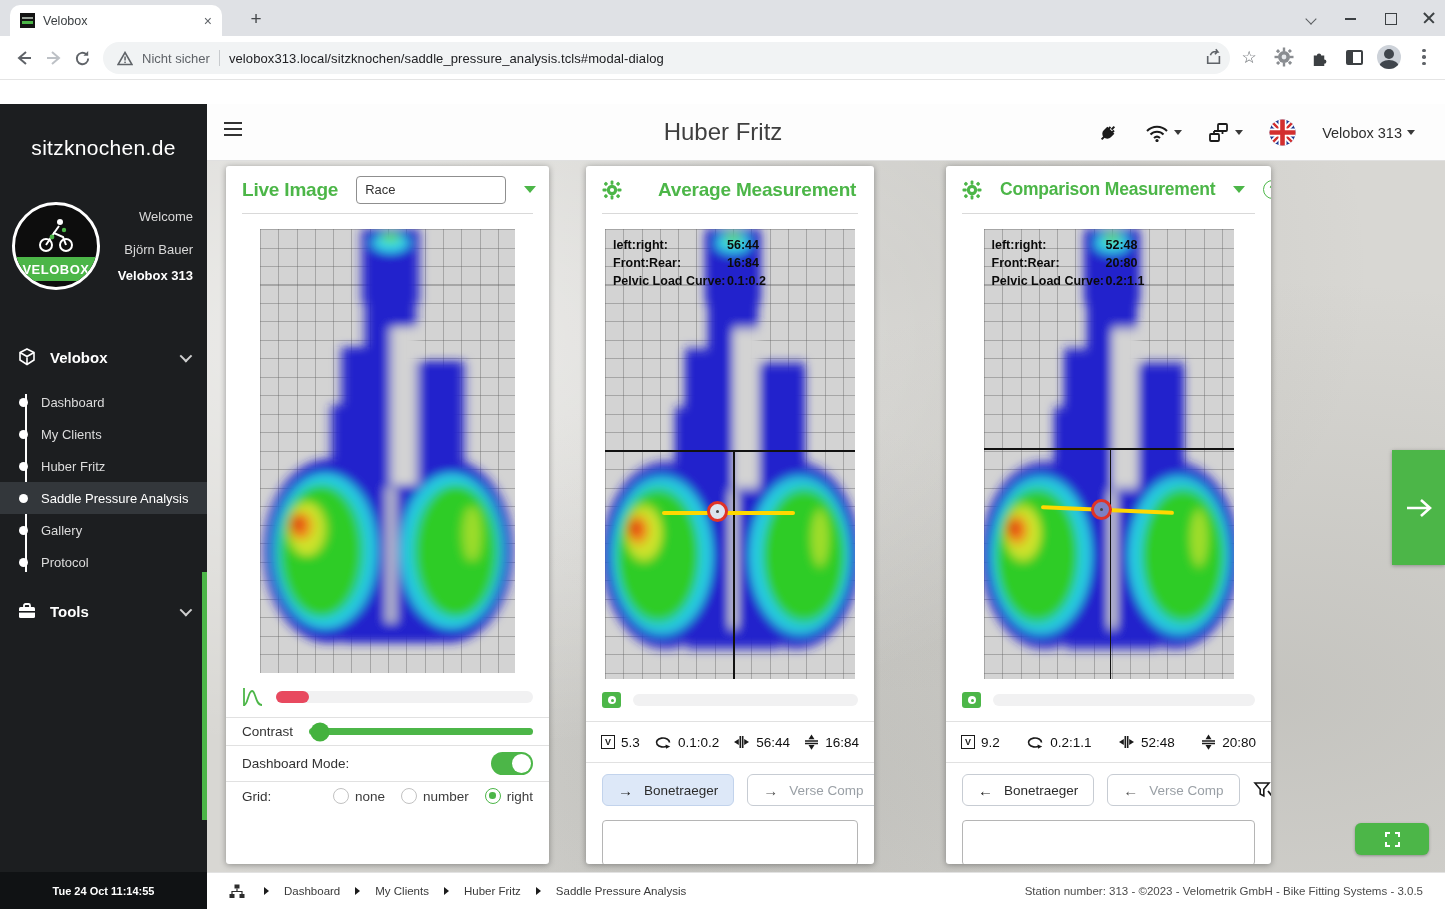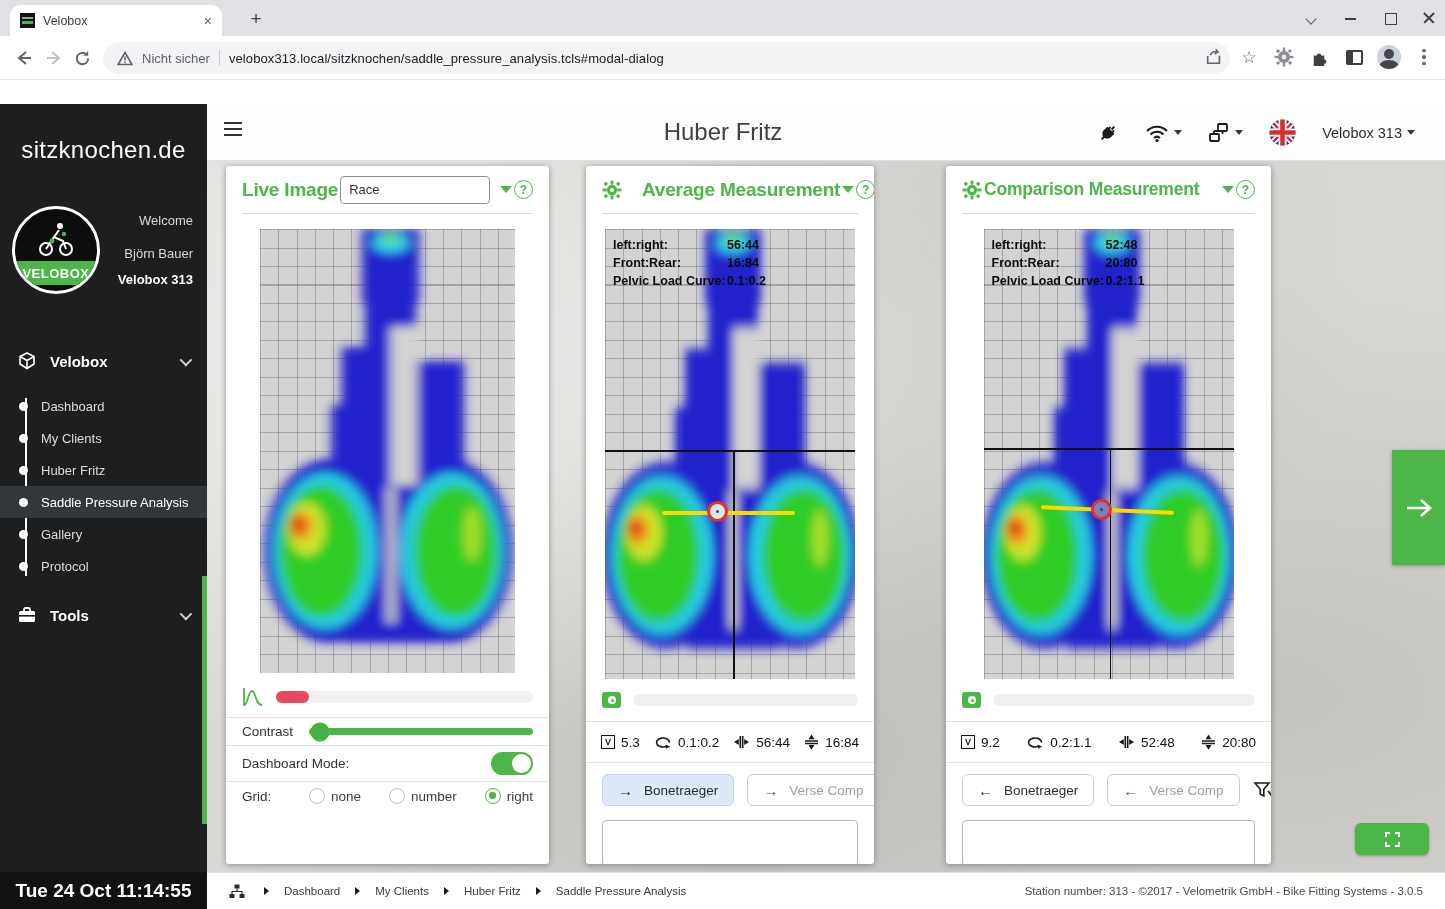--- a/index.html
+++ b/index.html
@@ -37,40 +37,40 @@
 .sbic::before{content:"";position:absolute;left:0;top:0;bottom:0;width:5px;background:#3c4043}
 .avatar{width:24px;height:24px;border-radius:50%;background:#cdd2d9;position:relative;overflow:hidden}
 .avatar::before{content:"";position:absolute;left:7px;top:4px;width:10px;height:10px;border-radius:50%;background:#40464d}
 .avatar::after{content:"";position:absolute;left:2px;top:15px;width:20px;height:14px;border-radius:50%;background:#40464d}
 .kebab{display:flex;flex-direction:column;gap:3px}
 .kebab i{width:3.5px;height:3.5px;border-radius:50%;background:#5f6368}
 
 
 .app{position:absolute;left:0;top:80px;right:0;bottom:0;background:#fff}
 .sidebar{position:absolute;left:0;top:24px;width:207px;bottom:37px;background:#1c1e20;color:#e6e6e6;overflow:hidden}
-.brand{margin-top:32px;text-align:center;font-size:24px;font-weight:500;color:#fff;letter-spacing:.3px}
+.brand{margin-top:32px;text-align:center;font-size:21px;font-weight:500;color:#fff;letter-spacing:.3px}
 .profile{margin-top:42px;display:flex;align-items:center}
 .logo{width:88px;height:88px;border-radius:50%;background:#0d0d0d;border:3px solid #fff;margin-left:12px;position:relative;overflow:hidden;flex:0 0 auto}
 .logo .band{position:absolute;left:-4px;right:-4px;top:52px;height:24px;background:#4cb648;display:flex;align-items:center;justify-content:center;font-size:13px;font-weight:700;color:#fff;letter-spacing:.5px}
 .logo .rider{position:absolute;left:0;top:6px;width:100%;display:flex;justify-content:center}
 .ptext{flex:1;text-align:right;padding-right:14px;font-size:13px;line-height:1}
 .ptext .w{color:#d9d9d9}
 .ptext .n{margin-top:20px;color:#d9d9d9}
 .ptext .s{margin-top:13px;font-weight:700;color:#fff}
 .nav{margin-top:44px;position:relative}
 .navgroup{height:46px;display:flex;align-items:center;gap:14px;padding:0 18px;font-size:15px;font-weight:700;color:#fff;cursor:pointer}
 .navgroup .gchev{margin-left:auto}
 .chev{width:9px;height:9px;border-right:2px solid #cfcfcf;border-bottom:2px solid #cfcfcf;transform:rotate(45deg) translateY(-2px)}
 .subnav{position:relative;padding:6px 0 10px}
 .subnav .line{position:absolute;left:25px;top:14px;bottom:16px;width:2px;background:#fff}
 .subitem{height:32px;display:flex;align-items:center;gap:13px;padding-left:19px;font-size:13px;color:#dcdcdc;cursor:pointer;position:relative}
 .subitem .dot{width:9px;height:9px;border-radius:50%;background:#fff;flex:0 0 auto;z-index:1}
 .subitem.active{background:#33373b;color:#fff}
 .greenbar{position:absolute;right:0;top:238px;width:5px;height:248px;background:#4cb648}
-.sidefoot{position:absolute;left:0;bottom:0;width:207px;height:37px;background:#101214;color:#fff;font-size:19px;font-weight:700;display:flex;align-items:center;justify-content:center}
+.sidefoot{position:absolute;left:0;bottom:0;width:207px;height:37px;background:#101214;color:#fff;font-size:11px;font-weight:700;display:flex;align-items:center;justify-content:center}
 
 .appheader{position:absolute;left:207px;top:24px;right:0;height:57px;background:#fdfdfd;border-bottom:1px solid #e0e0e0}
 .burger{position:absolute;left:17px;top:18px;width:18px;height:14px;display:flex;flex-direction:column;justify-content:space-between;cursor:pointer}
 .burger i{height:2.2px;background:#333}
 .apptitle{position:absolute;left:516px;top:50%;transform:translate(-50%,-50%);font-size:24px;color:#3f3f3f;font-weight:500}
 .hdrics{position:absolute;right:22px;top:0;height:57px;display:flex;align-items:center;gap:10px}
 .hic{display:flex;align-items:center;gap:5px;padding:0 8px;cursor:pointer}
 .scaret{width:0;height:0;border-left:4.5px solid transparent;border-right:4.5px solid transparent;border-top:5.5px solid #3a3a3a}
 .stationlbl{font-size:14.5px;color:#2e2e2e}
 
@@ -80,21 +80,21 @@
  radial-gradient(ellipse at 85% 75%, rgba(125,125,118,.22), transparent 55%),
  radial-gradient(ellipse at 55% 15%, rgba(128,128,122,.18), transparent 50%),
  radial-gradient(ellipse at 40% 90%, rgba(120,122,118,.20), transparent 45%),
  #d8d7d3}
 
 
 .panel{position:absolute;top:5px;height:698px;background:#fff;border-radius:3px;box-shadow:0 1px 6px rgba(0,0,0,.35);overflow:hidden}
 #panel-live{left:19px;width:323px}
 #panel-avg{left:379px;width:288px}
 #panel-comp{left:739px;width:325px}
-.phead{height:47px;display:flex;align-items:center;padding:0 16px;gap:2px}
+.phead{height:47px;display:flex;align-items:center;padding:0 16px;gap:18px}
 .ptitle{color:#4cb648;font-size:19px;font-weight:700;letter-spacing:-.2px;white-space:nowrap}
 #panel-comp .ptitle{font-size:17.5px}
 .pdiv{height:1px;background:#d9d9d9;margin:0 16px}
 .gcaret{width:0;height:0;border-left:6px solid transparent;border-right:6px solid transparent;border-top:7px solid #4cb648;margin-left:auto;cursor:pointer}
 .helpic{width:19px;height:19px;border:1.6px solid #4cb648;border-radius:50%;color:#4cb648;font-size:12px;font-weight:700;display:flex;align-items:center;justify-content:center;cursor:pointer;flex:0 0 auto}
 .helpic::before{content:"?"}
 .preset{width:150px;height:28px;border:1px solid #8f8f8f;border-radius:4px;padding:0 8px;font-size:13px;color:#333;font-family:"Liberation Sans",sans-serif}
 
 .map{position:relative;margin:15px auto 0;background-color:#d3d3d3;
 background-image:repeating-linear-gradient(to right,rgba(92,92,92,.38) 0 1px,transparent 1px 18.3px),
@@ -132,21 +132,21 @@
 .btn.dim{color:#9aa0a6}.btn.dim .arrow{color:#555}
 .filterbtn{margin-left:auto;cursor:pointer}
 .comment{margin:3px 16px 0;height:46px;border:1px solid #b5b5b5;border-radius:4px;background:#fff}
 
 .ctlrow{display:flex;align-items:center;padding:6px 16px;border-top:1px solid #e1e1e1;font-size:13.5px;color:#333}
 .histrow{border-top:none;padding-top:14px;padding-bottom:10px}
 .track{flex:1;height:7px;background:#4cb648;border-radius:4px;position:relative;margin-left:16px;cursor:pointer}
 .thumb{position:absolute;left:5%;top:50%;width:19px;height:19px;border-radius:50%;background:#44b23e;transform:translate(-50%,-50%)}
 .toggle{margin-left:auto;width:42px;height:23px;border-radius:12px;background:#4cb648;position:relative;cursor:pointer}
 .toggle::after{content:"";position:absolute;right:2px;top:2px;width:19px;height:19px;border-radius:50%;background:#fff}
-.radios{margin-left:auto;display:flex;align-items:center;gap:28px}
+.radios{margin-left:auto;display:flex;align-items:center;gap:16px}
 .radio{display:flex;align-items:center;gap:6px;cursor:pointer;color:#3c3c3c}
 .rdot{width:16px;height:16px;border-radius:50%;border:1.6px solid #c2c2c2;position:relative;background:#fff}
 .radio.sel .rdot{border-color:#4cb648}
 .radio.sel .rdot::after{content:"";position:absolute;left:3.2px;top:3.2px;width:6.6px;height:6.6px;border-radius:50%;background:#4cb648}
 
 .arrowtab{position:absolute;right:0;top:289px;width:53px;height:115px;background:#4cb648;display:flex;align-items:center;justify-content:center;cursor:pointer;box-shadow:0 1px 4px rgba(0,0,0,.3)}
 .fsbtn{position:absolute;right:16px;bottom:17px;width:74px;height:32px;background:#4cb648;border-radius:6px;display:flex;align-items:center;justify-content:center;cursor:pointer;box-shadow:0 1px 3px rgba(0,0,0,.3)}
 .fsic{width:15px;height:15px;position:relative}
 .fsic i{position:absolute;width:5px;height:5px;border:2px solid #fff}
 .fsic i:nth-child(1){left:0;top:0;border-right:none;border-bottom:none}
@@ -773,15 +773,15 @@
         </svg>
     </span>
     <span class="bcsep"></span>
     <span class="bcitem">Dashboard</span>
     <span class="bcsep"></span>
     <span class="bcitem">My Clients</span>
     <span class="bcsep"></span>
     <span class="bcitem">Huber Fritz</span>
     <span class="bcsep"></span>
     <span class="bcitem">Saddle Pressure Analysis</span>
-    <span class="stationinfo">Station number: 313 - ©2017 - Velometrik GmbH - Bike Fitting Systems - 3.0.5</span>
+    <span class="stationinfo">Station number: 313 - ©2023 - Velometrik GmbH - Bike Fitting Systems - 3.0.5</span>
   </div>
 </div>
 
 </body></html>

